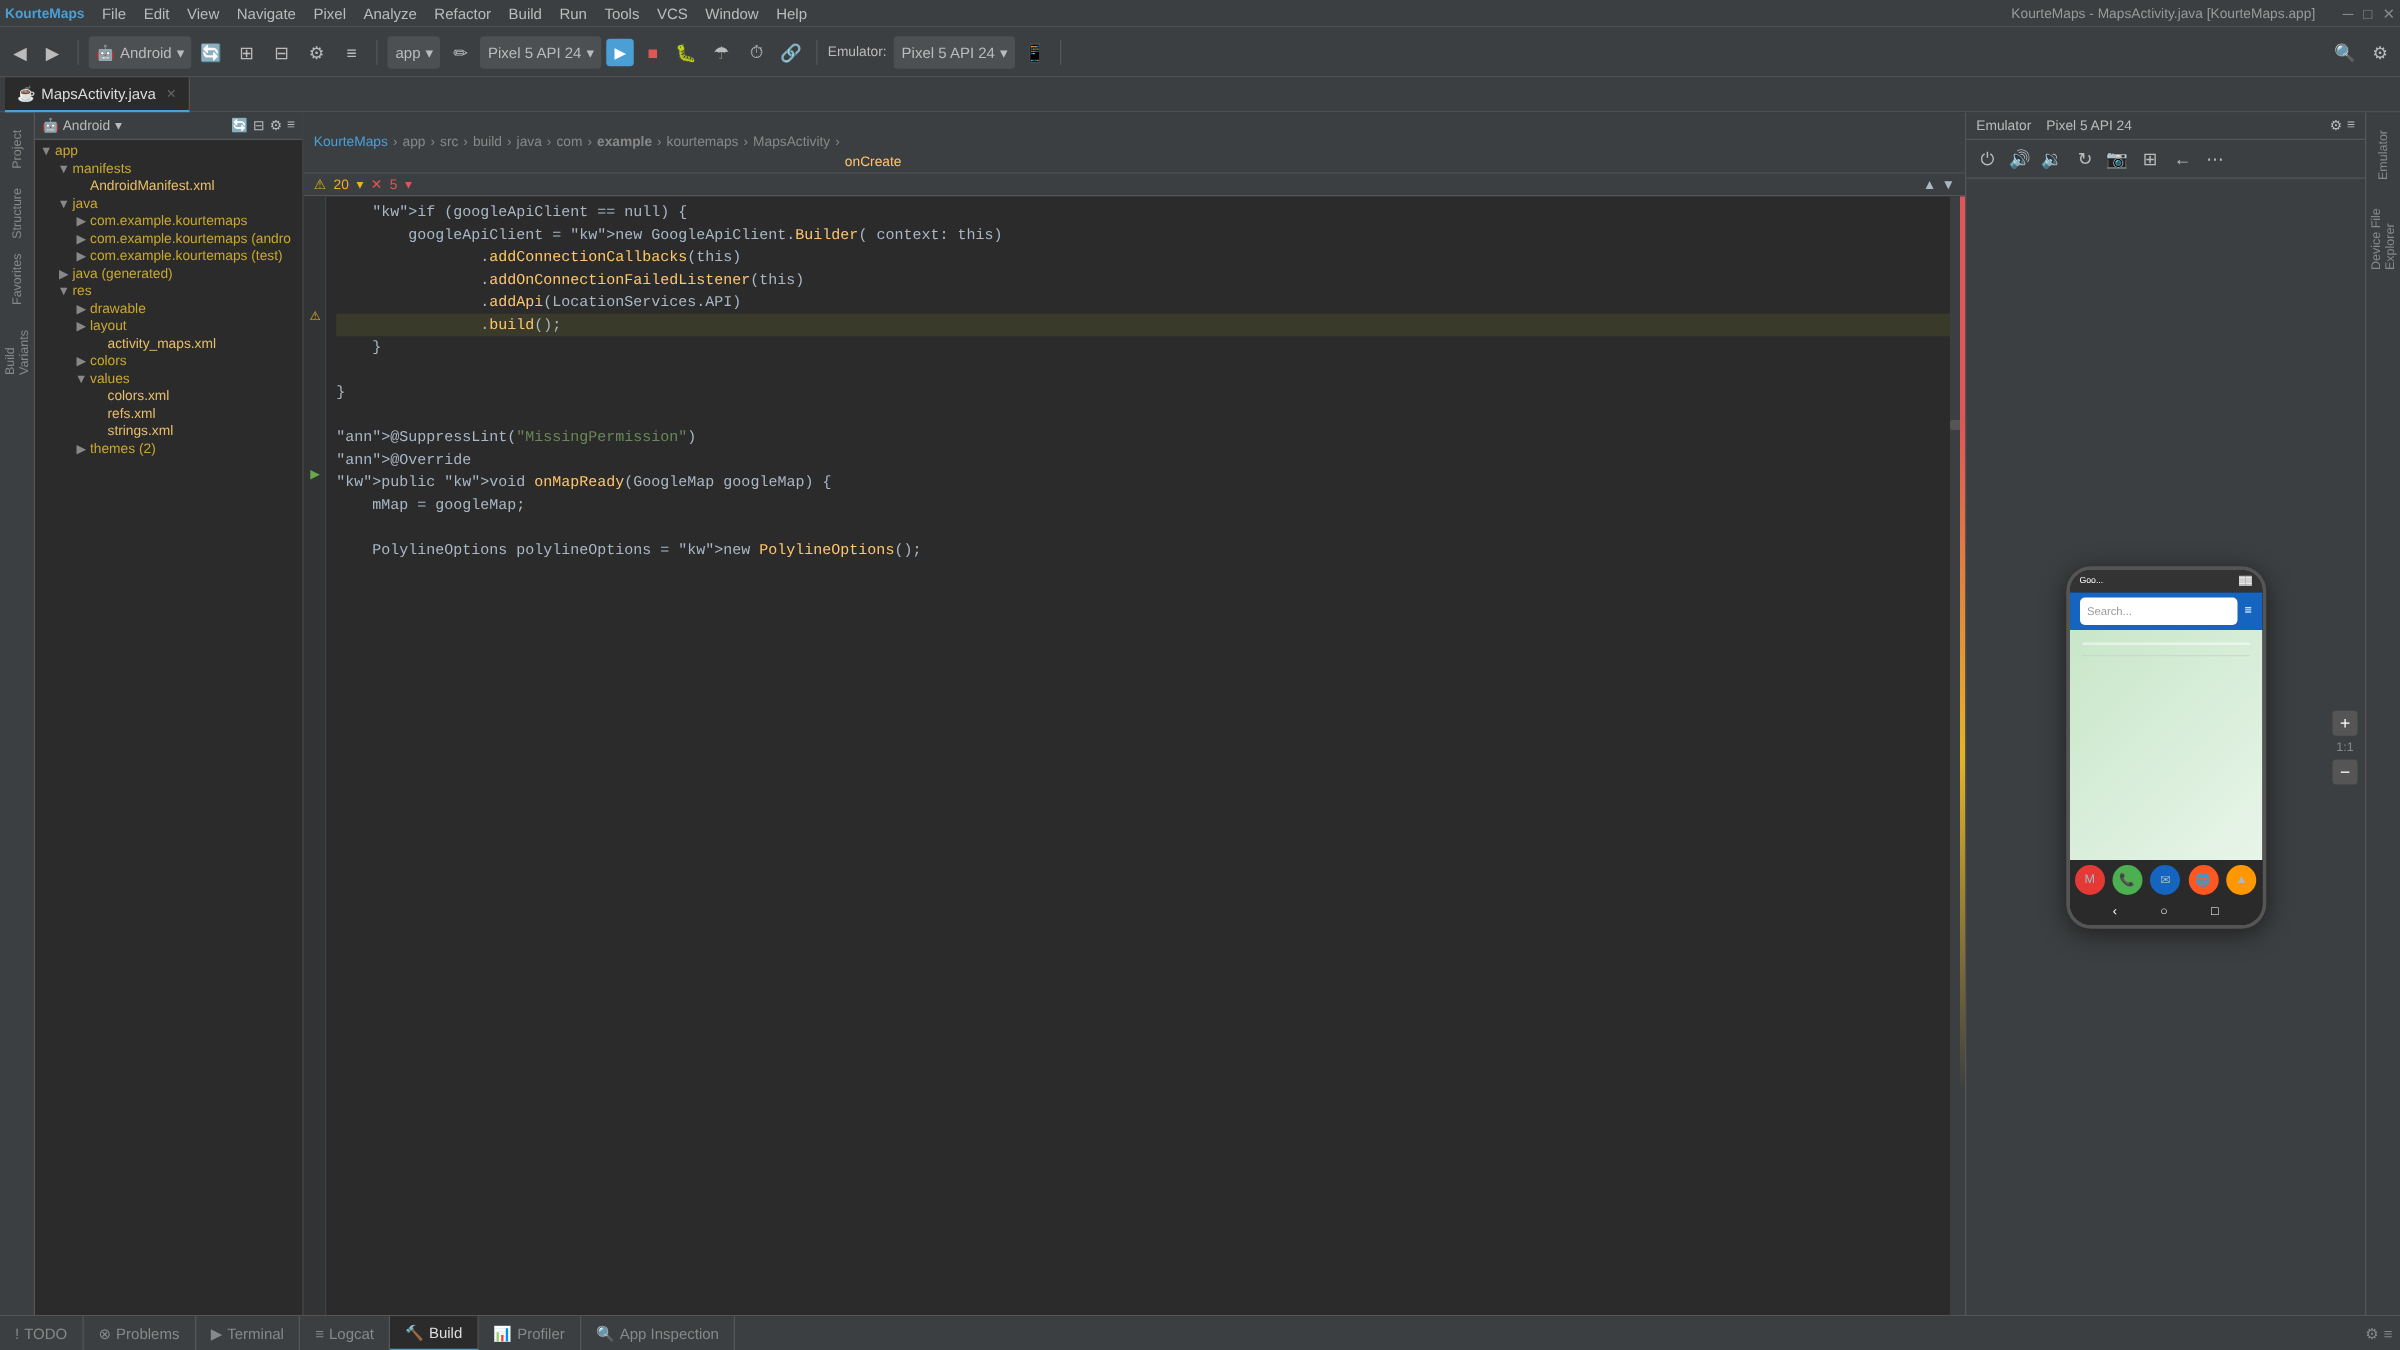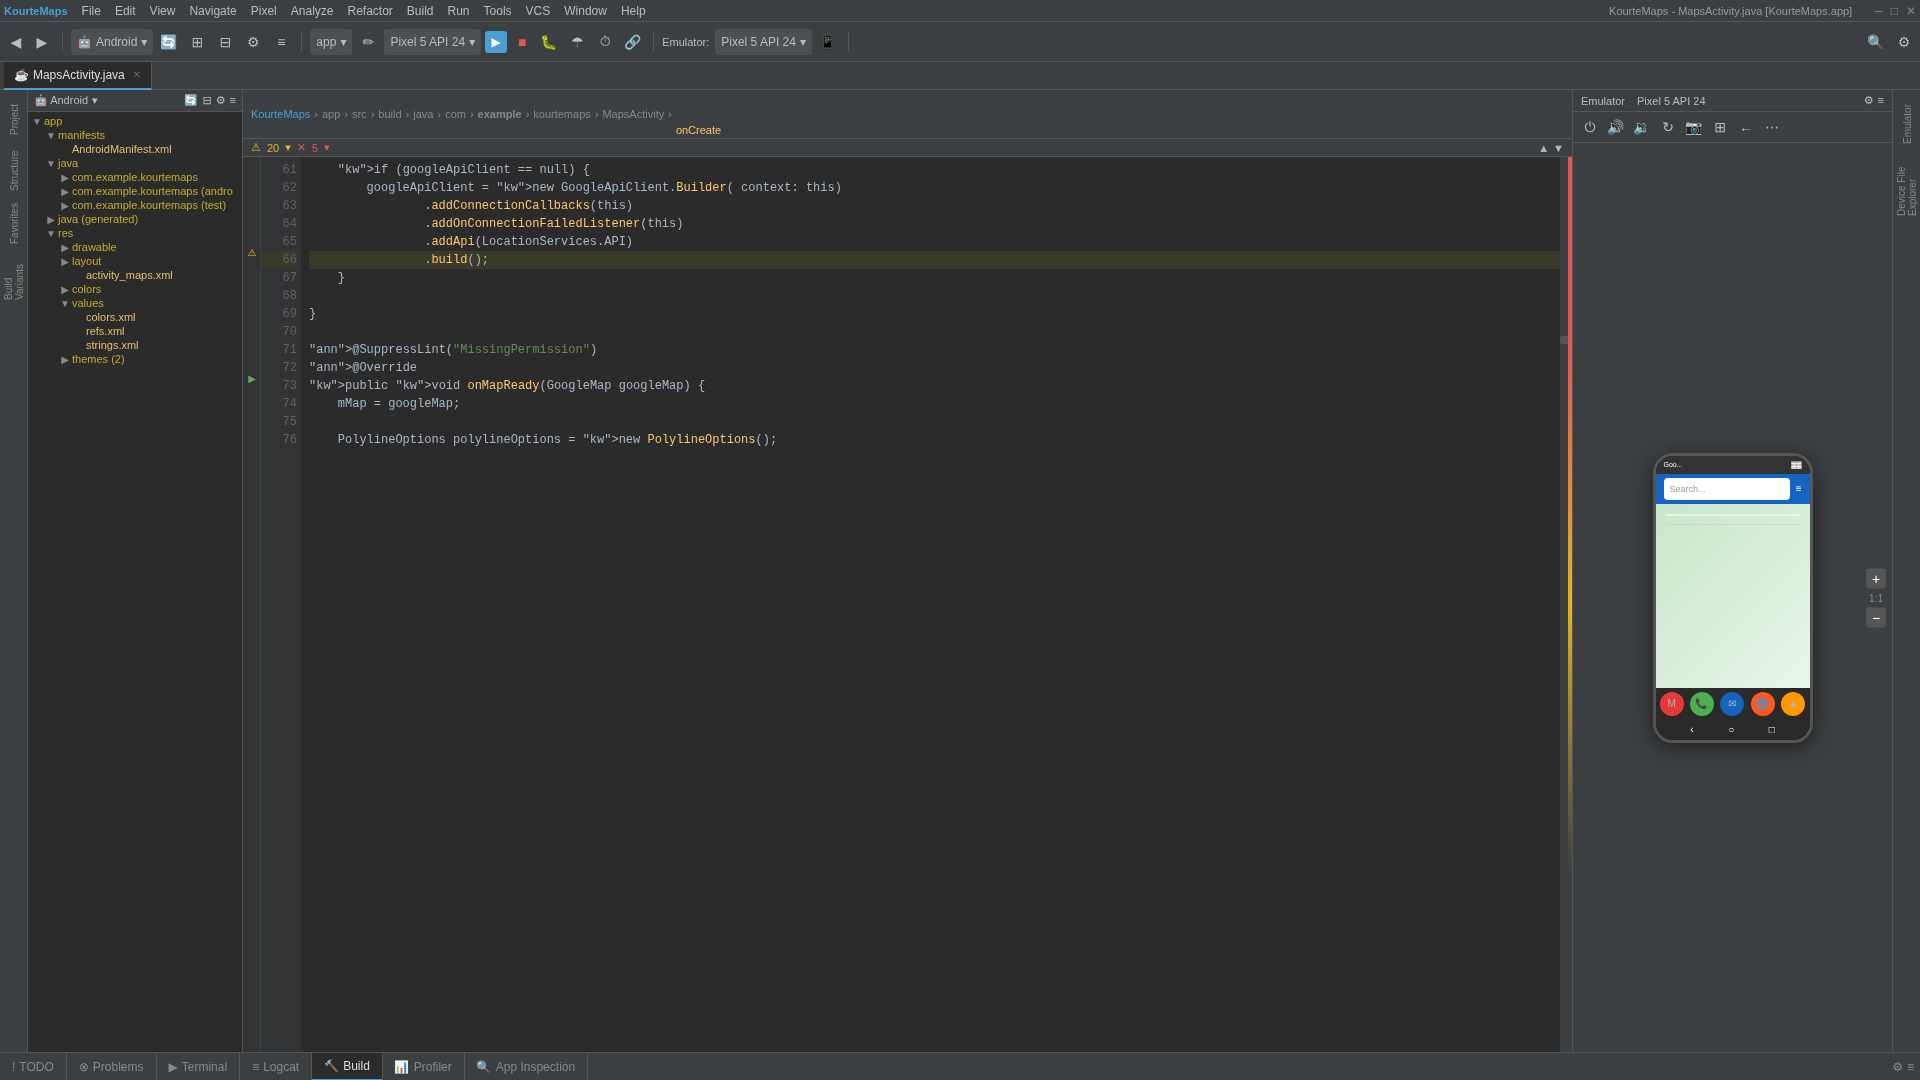--- a/index.html
+++ b/index.html
@@ -328,38 +328,20 @@
           <div style="height:18px;width:18px;text-align:center;font-size:10px;"></div>
           <div style="height:18px;width:18px;text-align:center;font-size:10px;"></div>
           <div style="height:18px;width:18px;text-align:center;font-size:10px;"></div>
           <div style="height:18px;width:18px;text-align:center;font-size:10px;"></div>
           <div style="height:18px;width:18px;text-align:center;font-size:10px;"><span style="color:#6aa84f;">▶</span></div>
           <div style="height:18px;width:18px;text-align:center;font-size:10px;"></div>
           <div style="height:18px;width:18px;text-align:center;font-size:10px;"></div>
           <div style="height:18px;width:18px;text-align:center;font-size:10px;"></div>
         </div>
 
-      <div id="line-numbers">
-          <div style="height:18px;">61</div>
-          <div style="height:18px;">62</div>
-          <div style="height:18px;">63</div>
-          <div style="height:18px;">64</div>
-          <div style="height:18px;">65</div>
-          <div style="height:18px;background:#3a3a2a;">66</div>
-          <div style="height:18px;">67</div>
-          <div style="height:18px;">68</div>
-          <div style="height:18px;">69</div>
-          <div style="height:18px;">70</div>
-          <div style="height:18px;">71</div>
-          <div style="height:18px;">72</div>
-          <div style="height:18px;">73</div>
-          <div style="height:18px;">74</div>
-          <div style="height:18px;">75</div>
-          <div style="height:18px;">76</div>
-        </div>
 
       <div id="code-content"><div style="height:18px;"><span>    <span class="&lt;span">"kw"</span>&gt;if</span> (googleApiClient == null) {</div><div style="height:18px;"><span>        googleApiClient = <span class="&lt;span">"kw"</span>&gt;new</span> GoogleApiClient.<span class="method">Builder</span>( context: this)</div><div style="height:18px;"><span>                .<span class="method">addConnectionCallbacks</span>(this)</span></div><div style="height:18px;"><span>                .<span class="method">addOnConnectionFailedListener</span>(this)</span></div><div style="height:18px;"><span>                .<span class="method">addApi</span>(LocationServices.API)</span></div><div style="height:18px;background:#3a3a2a;"><span>                .<span class="method">build</span>();</span></div><div style="height:18px;"><span>    }</span></div><div style="height:18px;"><span></span></div><div style="height:18px;"><span>}</span></div><div style="height:18px;"><span></span></div><div style="height:18px;"><span><span class="&lt;span">"ann"</span>&gt;@SuppressLint</span>(<span class="str">"MissingPermission"</span>)</div><div style="height:18px;"><span><span class="&lt;span">"ann"</span>&gt;@Override</span></div><div style="height:18px;"><span><span class="&lt;span">"kw"</span>&gt;public</span> <span class="&lt;span">"kw"</span>&gt;void <span class="method">onMapReady</span>(GoogleMap googleMap) {</div><div style="height:18px;"><span>    mMap = googleMap;</span></div><div style="height:18px;"><span></span></div><div style="height:18px;"><span>    PolylineOptions polylineOptions = <span class="&lt;span">"kw"</span>&gt;new</span> <span class="method">PolylineOptions</span>();</div></div>
 
       <div style="position:absolute;right:0;top:0;width:12px;height:100%;background:#3c3f41;">
         <div style="position:absolute;top:20%;width:100%;height:8px;background:#555;border-radius:2px;"></div>
         <div style="position:absolute;top:0;right:0;width:4px;height:100%;background:linear-gradient(to bottom, #e05555 20%, #e6b422 50%, #3c3f41 80%);"></div>
       </div>
     </div>
   </div>
 

